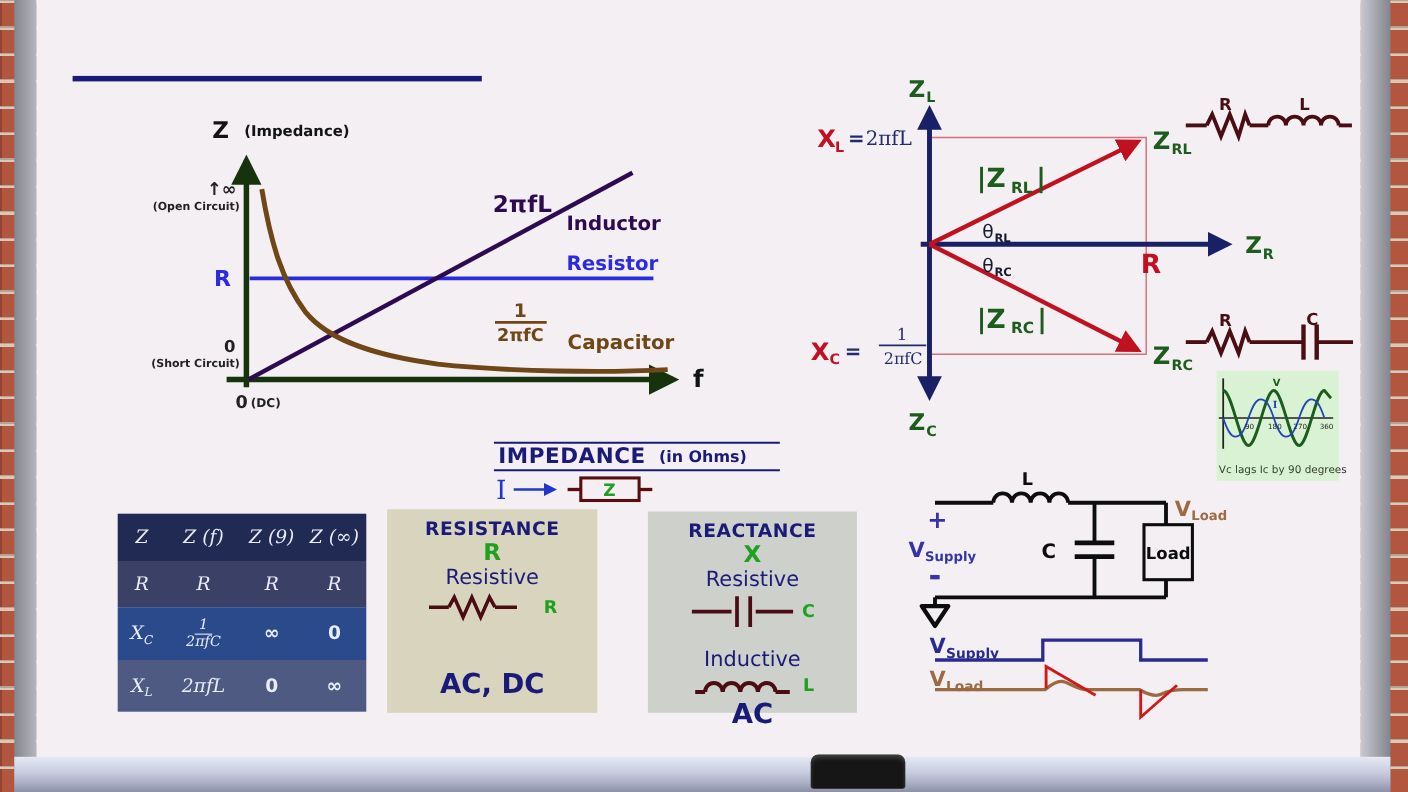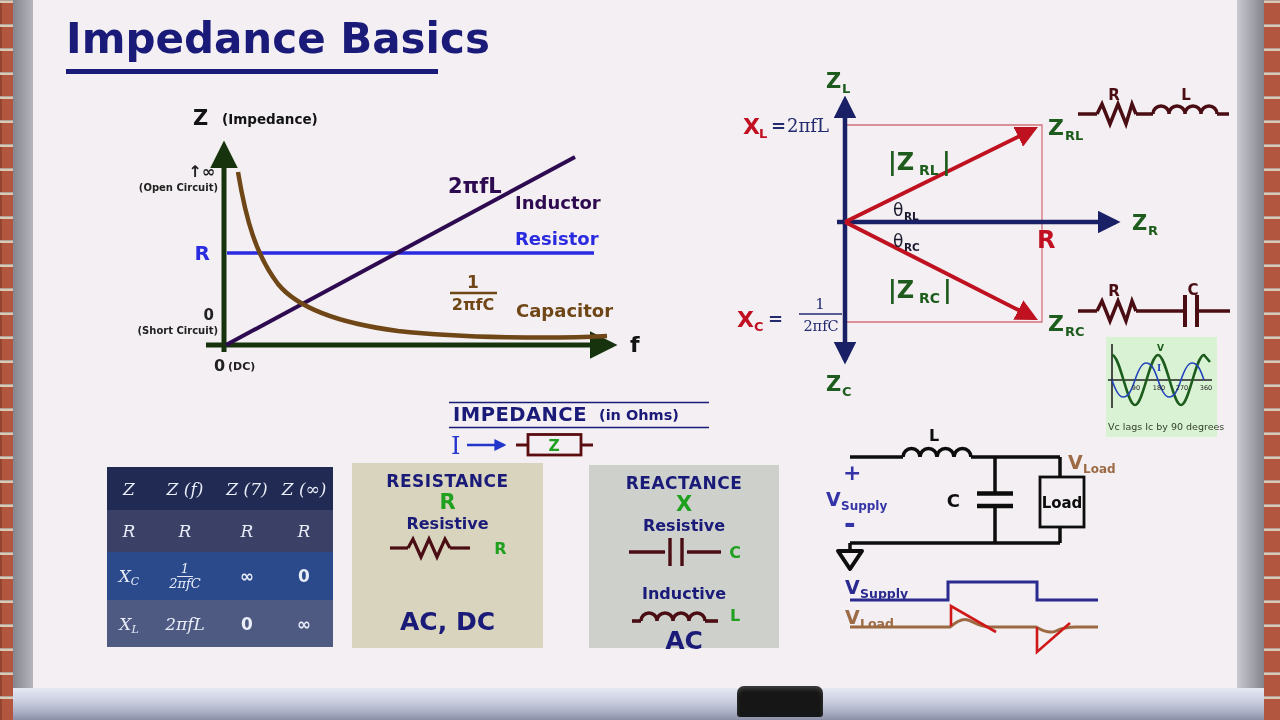--- a/index.html
+++ b/index.html
@@ -39,35 +39,34 @@
   .tsub{font-size:11px;align-self:flex-end;margin-bottom:-2px;}
   .frac{display:inline-flex;flex-direction:column;align-items:center;line-height:1.05;}
   .frac .num{font-size:13px;border-bottom:1.5px solid #e6e9f5;padding:0 4px;}
   .frac .den{font-size:13px;}
   
   .panel{position:absolute;display:flex;flex-direction:column;align-items:center;text-align:left;}
   .panel.res{left:352px;top:463px;width:191px;height:185px;background:#d8d4bd;}
   .panel.reac{left:589px;top:465px;width:190px;height:183px;background:#cdd0cb;}
   .p-title{font-size:17px;font-weight:800;color:#1a1a78;letter-spacing:.5px;margin-top:8px;}
   .p-sym{font-size:21px;font-weight:800;color:#1fa01f;line-height:1.1;}
-  .p-kind{font-size:16px;font-weight:700;color:#1a1a78;line-height:1.2;}
+  .p-kind{font-size:19px;font-weight:400;color:#1a1a78;line-height:1.2;}
   .symrow{display:flex;align-items:center;gap:6px;margin-top:1px;}
   .comp{font-size:16px;font-weight:800;color:#1fa01f;}
   .p-supply{font-size:25px;font-weight:800;color:#1a1a78;margin-top:auto;margin-bottom:12px;}
   .panel.reac .p-supply{margin-bottom:6px;}
 </style>
 </head>
 <body>
 
 <div class="stage">
   <div class="frame-left"></div>
   <div class="frame-right"></div>
   <div class="board"></div>
 
-  <div class="title">Impedance Basics</div>
   <div class="title-rule"></div>
 
   <svg class="layer" width="1280" height="720" viewBox="0 0 1280 720">
     <defs>
       <marker id="mGreen" viewBox="0 0 10 10" refX="8" refY="5" markerWidth="5.5" markerHeight="5.5" orient="auto-start-reverse">
         <path d="M0,0 L10,5 L0,10 z" fill="#17330e"></path>
       </marker>
       <marker id="mNavy" viewBox="0 0 10 10" refX="8" refY="5" markerWidth="5" markerHeight="5" orient="auto-start-reverse">
         <path d="M0,0 L10,5 L0,10 z" fill="#1a2066"></path>
       </marker>
@@ -226,21 +225,21 @@
       <path d="M850,627 H950 C957,621 963,618 968,620 C974,622 980,627 990,627 H1036 C1043,631 1050,634 1056,631 C1062,628 1068,627 1076,627 H1098" fill="none" stroke="#9b6a43" stroke-width="3"></path>
       <path d="M951,626 V606 L996,632" fill="none" stroke="#d01818" stroke-width="2.6"></path>
       <path d="M1037,627 V652 L1070,623" fill="none" stroke="#d01818" stroke-width="2.6"></path>
     </g>
   </svg>
 
   <div class="imp-table">
     <div class="tr th">
       <div class="td c0">Z</div>
       <div class="td c1">Z (f)</div>
-      <div class="td c2">Z (7)</div>
+      <div class="td c2">Z (9)</div>
       <div class="td c3">Z (∞)</div>
     </div>
     <div class="tr r1">
       <div class="td c0">R</div>
       <div class="td c1">R</div>
       <div class="td c2">R</div>
       <div class="td c3">R</div>
     </div>
     <div class="tr r2">
       <div class="td c0">

